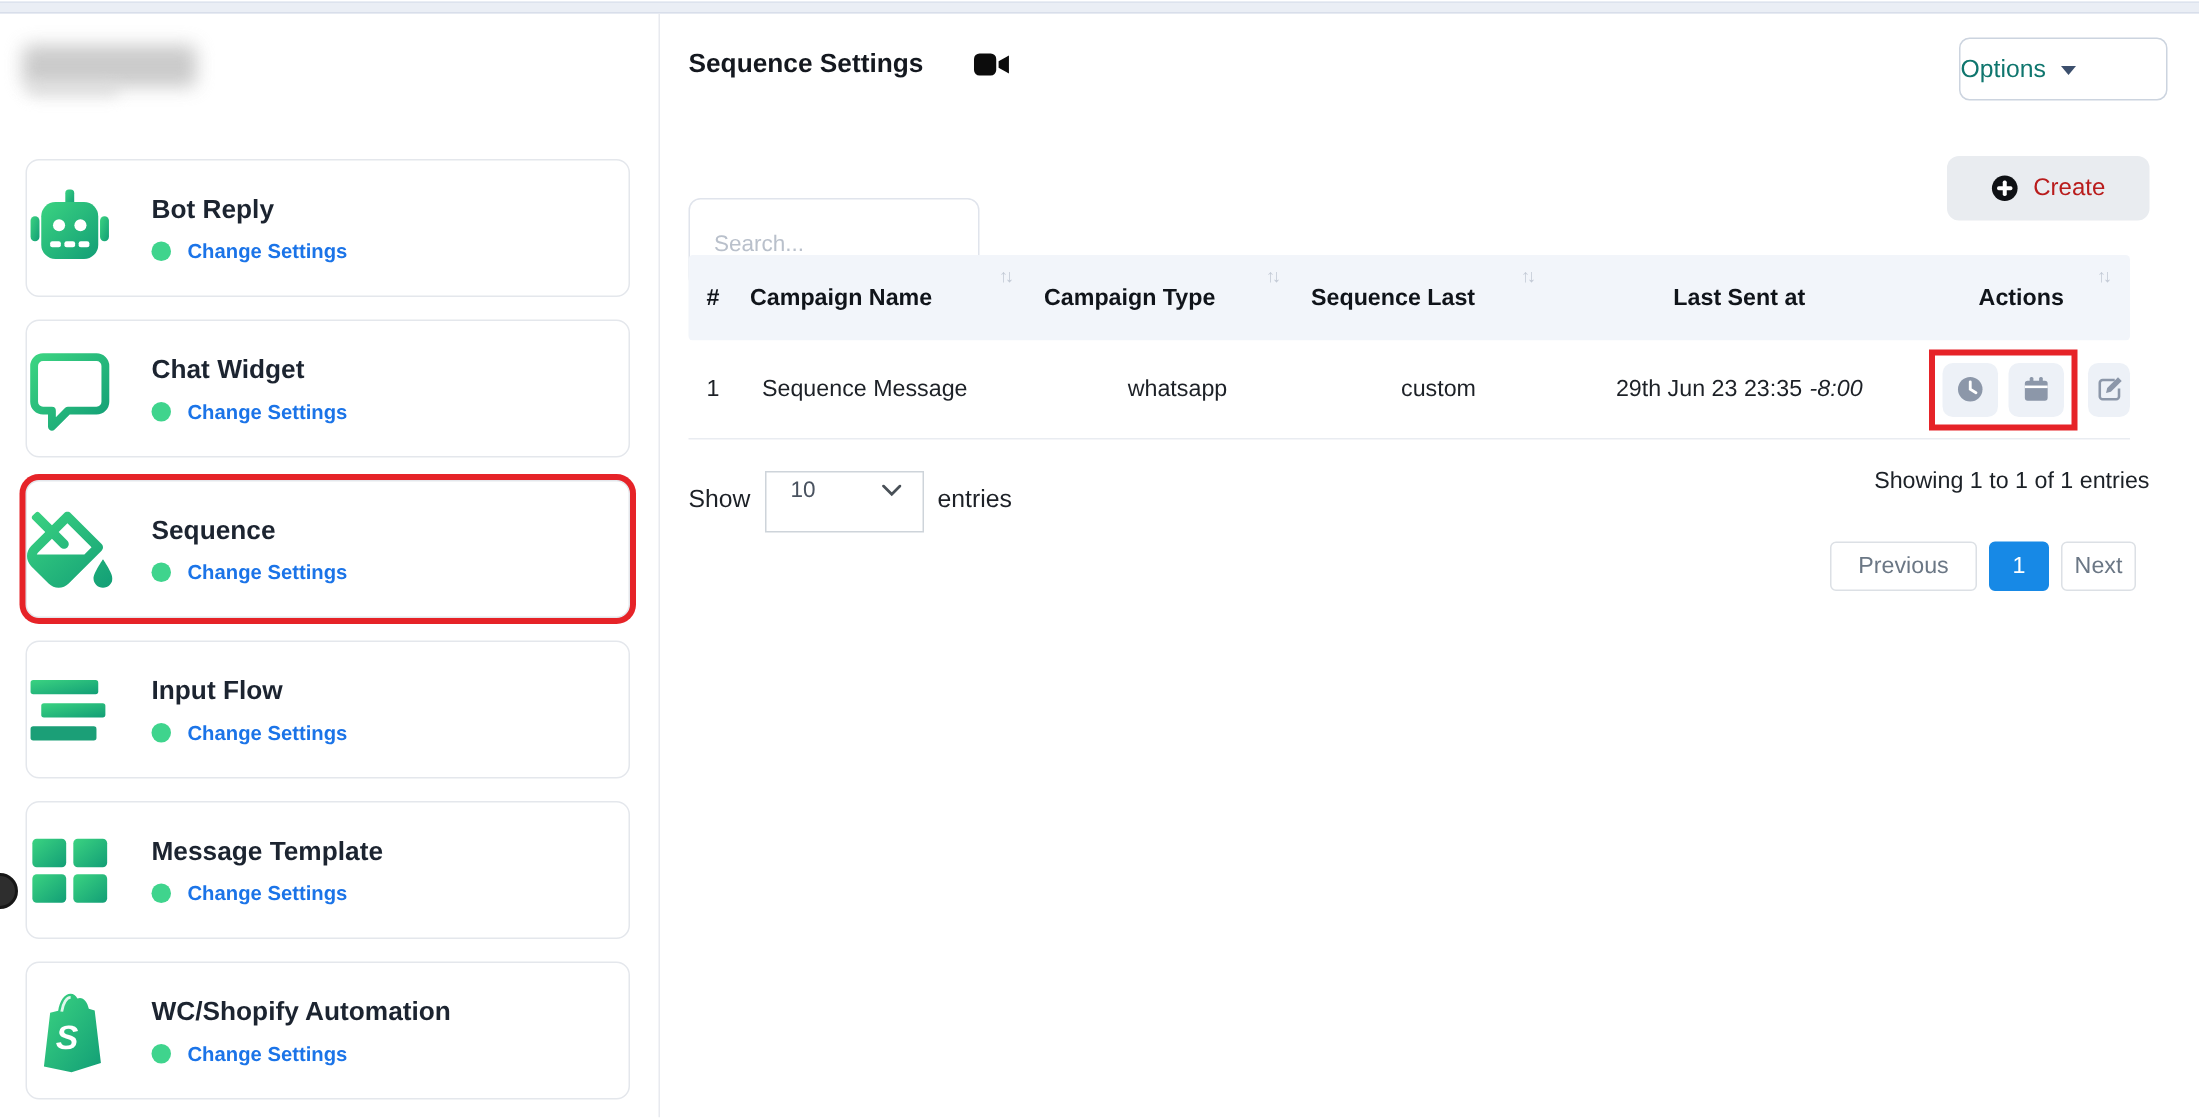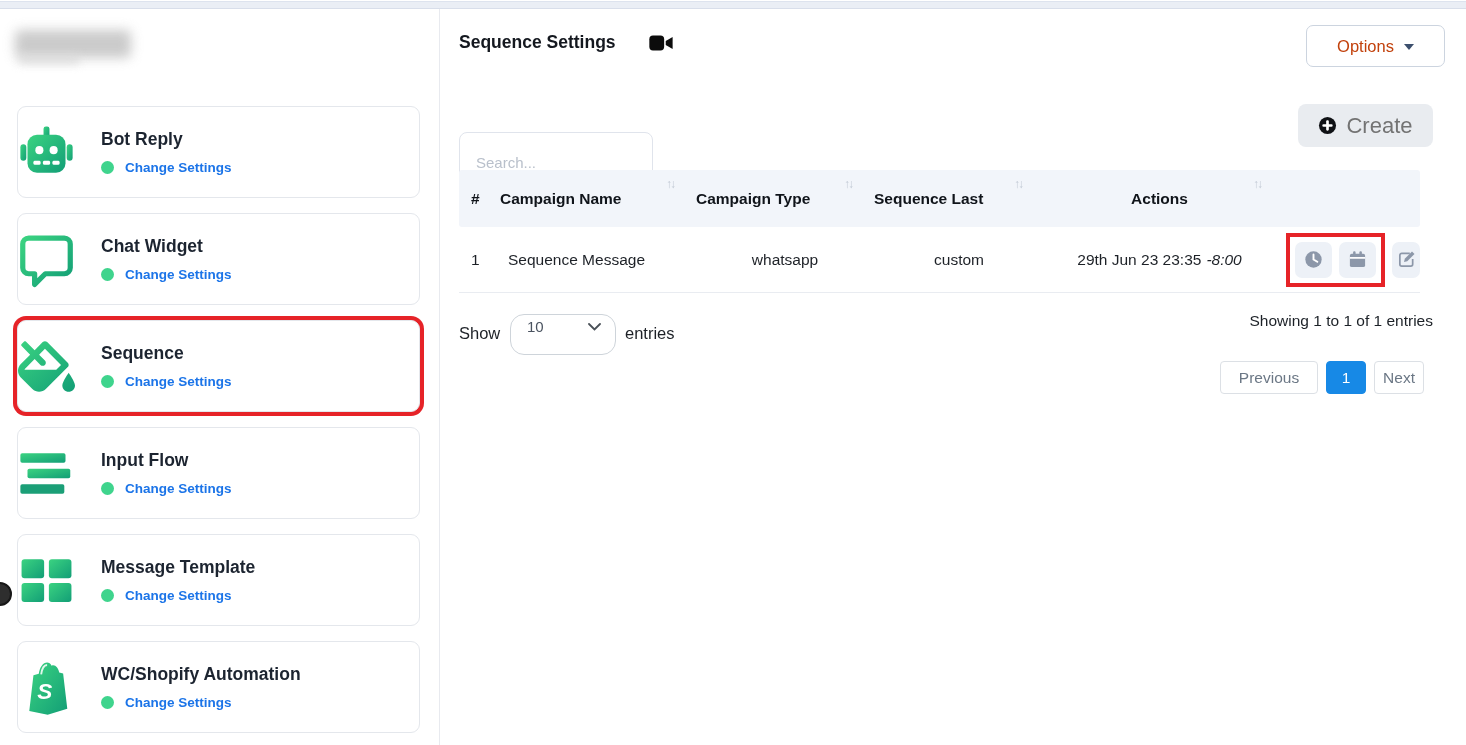--- a/index.html
+++ b/index.html
@@ -31,32 +31,32 @@
   .action-link { color:var(--link_blue); font-weight:700; font-size:13.5px; cursor:pointer; }
   .divider { position:absolute; top:9px; bottom:0; left:439px; width:1px; background:#e8eaef; }
   .edge-dot { position:absolute; left:-12px; top:582px; width:24px; height:24px;
     border-radius:50%; background:#2e2e2e; border:2px solid #171717; }
 
   
   .page-title { position:absolute; left:459px; top:32px; display:flex; align-items:center; gap:33px;
     font-size:17.5px; font-weight:700; color:#14181f; }
   .options-btn { position:absolute; left:1306px; top:25px; width:139px; height:42px;
     background:#fff; border:1px solid #ccd4df; border-radius:7px;
-    display:flex; align-items:center; justify-content:center; gap:10px;
-    font-size:16.5px; color:#c2410c; cursor:pointer; }
+    display:flex; align-items:center; gap:10px;
+    font-size:16.5px; color:#0f766e; cursor:pointer; }
   .caret-down { width:0; height:0; border-left:5px solid transparent;
     border-right:5px solid transparent; border-top:6px solid #3c4f6d; margin-top:2px; }
 
   .search-input { position:absolute; left:459px; top:96px; width:194px; height:61px;
     border:1px solid #e0e4ec; border-radius:8px; padding:0 16px; font-size:15px;
     color:#333; font-family:inherit; outline:none;margin-top:36px; }
   .search-input::placeholder { color:#b9c0cb; }
   .create-btn { position:absolute; left:1298px; top:104px; width:135px; height:43px;
     background:#e9ecf0; border:none; border-radius:8px; display:flex; align-items:center;
-    justify-content:center; gap:9px; font-size:22px; color:#737373; cursor:pointer; font-family:inherit; }
+    justify-content:center; gap:9px; font-size:16px; color:#b91c1c; cursor:pointer; font-family:inherit; }
 
   
   .tbl { position:absolute; left:459px; top:170px; width:961px; }
   .thead, .trow { display:grid; grid-template-columns:41px 196px 178px 170px 231px 145px; align-items:center; }
   .thead { background:#f2f5fa; height:57px; font-weight:700; font-size:15.5px; color:#10141a; border-radius:3px; }
   .th { position:relative; height:100%; display:flex; align-items:center; }
   .th.c, .td.c { justify-content:center; text-align:center; }
   .th-num, .td-num { padding-left:12px; }
   .sort-icon { position:absolute; top:7px; right:22px; font-size:12px; color:#c3cad5;
     letter-spacing:-2px; cursor:pointer; font-weight:400; }
@@ -66,21 +66,21 @@
   .actions-cell { display:flex; align-items:center; padding-left:11px; }
   .red-box { display:flex; gap:7px; padding:5px; border:4px solid var(--highlight_red); margin:-9px 0; }
   .action-btn { width:37px; height:36px; border-radius:7px; background:#edf1f7; border:none;
     color:#8c97a9; display:flex; align-items:center; justify-content:center; cursor:pointer; }
   .action-btn svg { width:19px; height:19px; }
   .edit-btn { margin-left:7px; }
 
   
   .show-label { position:absolute; left:459px; top:324px; font-size:16.5px; }
   .page-size { position:absolute; left:510px; top:314px; width:106px; height:41px;
-    border:1px solid #ced4da; border-radius:14px; background:#fff; display:flex; align-items:center;
+    border:1px solid #ced4da; border-radius:0; background:#fff; display:flex; align-items:center;
     padding:0 14px 16px 16px; font-size:15px; color:#4a5360; cursor:pointer; justify-content:space-between; }
   .entries-label { position:absolute; left:625px; top:324px; font-size:16.5px; }
   .summary { position:absolute; right:33px; top:312px; font-size:15.5px; color:#1c2127; }
   .pagination { position:absolute; right:42px; top:361px; display:flex; gap:8px; }
   .page-btn { height:33px; display:flex; align-items:center; justify-content:center;
     border:1px solid #dce0e5; border-radius:4px; background:#fff; color:#6b7785;
     font-size:15.5px; cursor:pointer; font-family:inherit; }
   .page-prev { width:98px; } .page-next { width:50px; }
   .page-cur { width:40px; background:var(--active_blue); border-color:var(--active_blue); color:#fff; }
 </style>
@@ -267,20 +267,23 @@
       <span>Campaign Name</span>
       <span class="sort-icon">↑↓</span>
     </div>
     <div class="th">
       <span>Campaign Type</span>
       <span class="sort-icon">↑↓</span>
     </div>
     <div class="th">
       <span>Sequence Last</span>
       <span class="sort-icon">↑↓</span>
+    </div>
+    <div class="th c">
+      <span>Last Sent at</span>
     </div>
     <div class="th c">
       <span>Actions</span>
       <span class="sort-icon" style="right:14px;">↑↓</span>
     </div>
   </div>
   <div class="trow">
     <div class="td td-num">1</div>
     <div class="td" style="padding-left:8px;">Sequence Message</div>
     <div class="td c">whatsapp</div>

